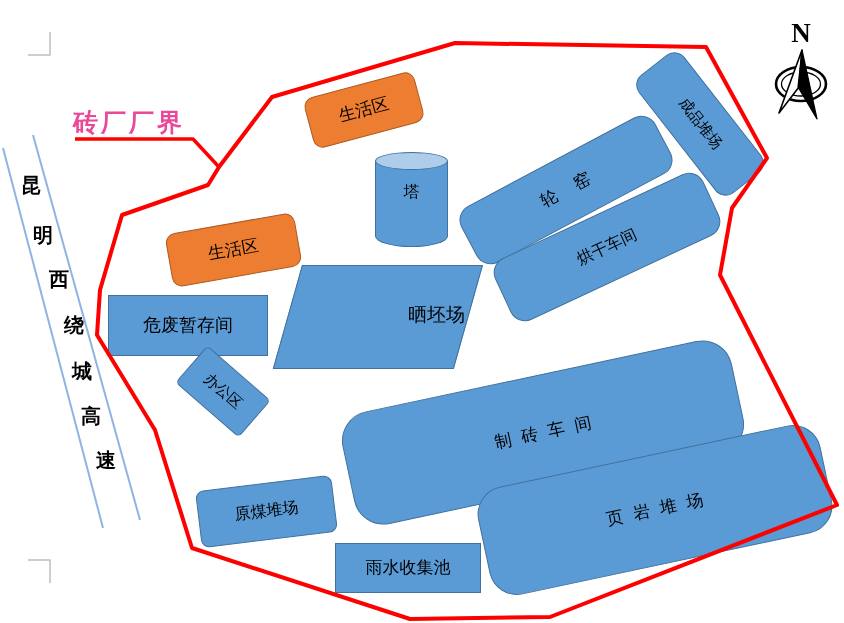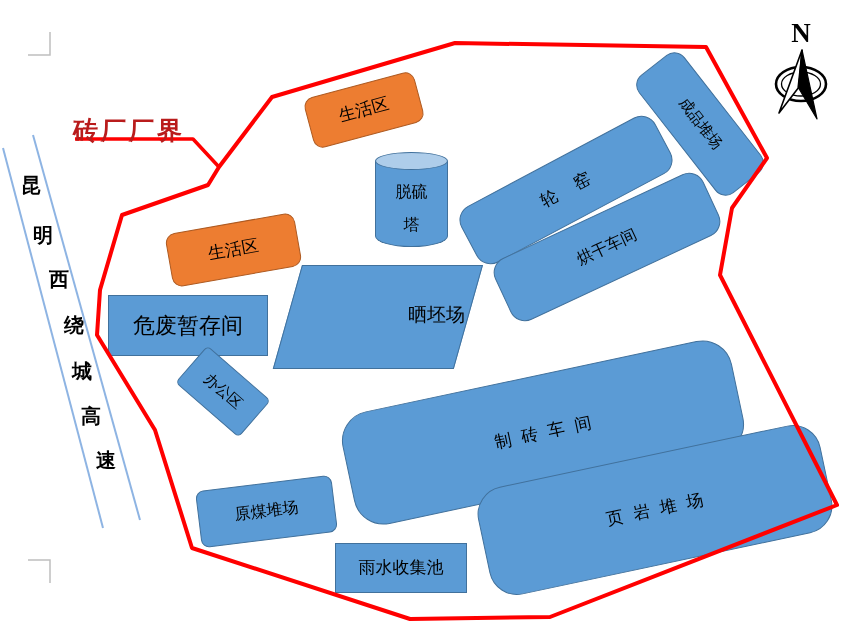--- a/index.html
+++ b/index.html
@@ -18,32 +18,32 @@
   .lbl{white-space:nowrap;}
   
   .living-top{left:307px;top:84px;width:114px;height:52px;border-radius:10px;transform:rotate(-15deg);font-size:17px;}
   .living-left{left:168px;top:223px;width:131px;height:54px;border-radius:10px;transform:rotate(-10deg);font-size:17px;}
   .cyl-top{left:375px;top:152px;width:73px;height:18px;border-radius:50%;background:#AECDEA;z-index:12;}
   .cyl-body{left:375px;top:161px;width:73px;height:86px;border-top:none;border-radius:0 0 36px 36px / 0 0 11px 11px;z-index:11;}
   .cyl-text{position:absolute;left:375px;top:175px;width:73px;z-index:13;text-align:center;font-size:16px;line-height:33px;background:transparent;}
   .kiln{left:456px;top:158px;width:220px;height:64px;border-radius:16px;transform:rotate(-28deg);font-size:17px;letter-spacing:1.2em;text-indent:1.2em;}
   .product-yard{left:625px;top:95px;width:150px;height:58px;border-radius:13px;transform:rotate(52deg);font-size:15px;}
   .drying-ws{left:492px;top:213px;width:230px;height:68px;border-radius:16px;transform:rotate(-25deg);font-size:16px;}
-  .hazwaste{left:108px;top:295px;width:160px;height:61px;font-size:22px;}
+  .hazwaste{left:108px;top:295px;width:160px;height:61px;font-size:18px;}
   .skb-bg{left:302px;top:265px;width:181px;height:104px;transform:skewX(-15.7deg);transform-origin:top left;}
   .skb-label{position:absolute;left:295px;top:302px;width:170px;z-index:12;text-align:right;font-size:19px;}
   .office{left:181px;top:367px;width:84px;height:49px;border-radius:5px;transform:rotate(41deg);font-size:15px;}
   .brick-ws{left:344px;top:375px;width:398px;height:115px;border-radius:30px;transform:rotate(-12deg);font-size:17px;letter-spacing:.6em;text-indent:.6em;}
   .shale{left:480px;top:455px;width:350px;height:110px;border-radius:28px;transform:rotate(-12deg);font-size:17px;letter-spacing:.6em;text-indent:.6em;}
   .coal{left:198px;top:483px;width:137px;height:57px;border-radius:8px;transform:rotate(-7deg);font-size:16px;}
-  .rain{left:335px;top:543px;width:132px;height:50px;font-size:17px;}
+  .rain{left:335px;top:543px;width:146px;height:50px;font-size:17px;}
   
   .title{
     position:absolute;left:73px;top:106px;z-index:31;
-    color:#b91c1c;font-size:25px;font-weight:bold;letter-spacing:3px;white-space:nowrap;margin-top:8px;
+    color:#ec4899;font-size:25px;font-weight:bold;letter-spacing:3px;white-space:nowrap;
   }
   
   .road-char{position:absolute;z-index:5;font-size:20px;font-weight:bold;width:22px;text-align:center;}
   
   .north{position:absolute;left:786px;top:18px;width:30px;text-align:center;z-index:31;font-size:27px;font-weight:bold;}
 </style>
 </head>
 <body>
 
 <div class="canvas">
@@ -66,21 +66,20 @@
     <span class="lbl">生活区</span>
   </div>
 
   <div class="shape orange living-left">
     <span class="lbl">生活区</span>
   </div>
 
   <div class="shape cyl-body"></div>
   <div class="shape cyl-top"></div>
   <div class="cyl-text">
-    <div>脱硫</div>
     <div>塔</div>
   </div>
 
   <div class="shape kiln">
     <span class="lbl">轮窑</span>
   </div>
 
   <div class="shape product-yard">
     <span class="lbl">成品堆场</span>
   </div>

